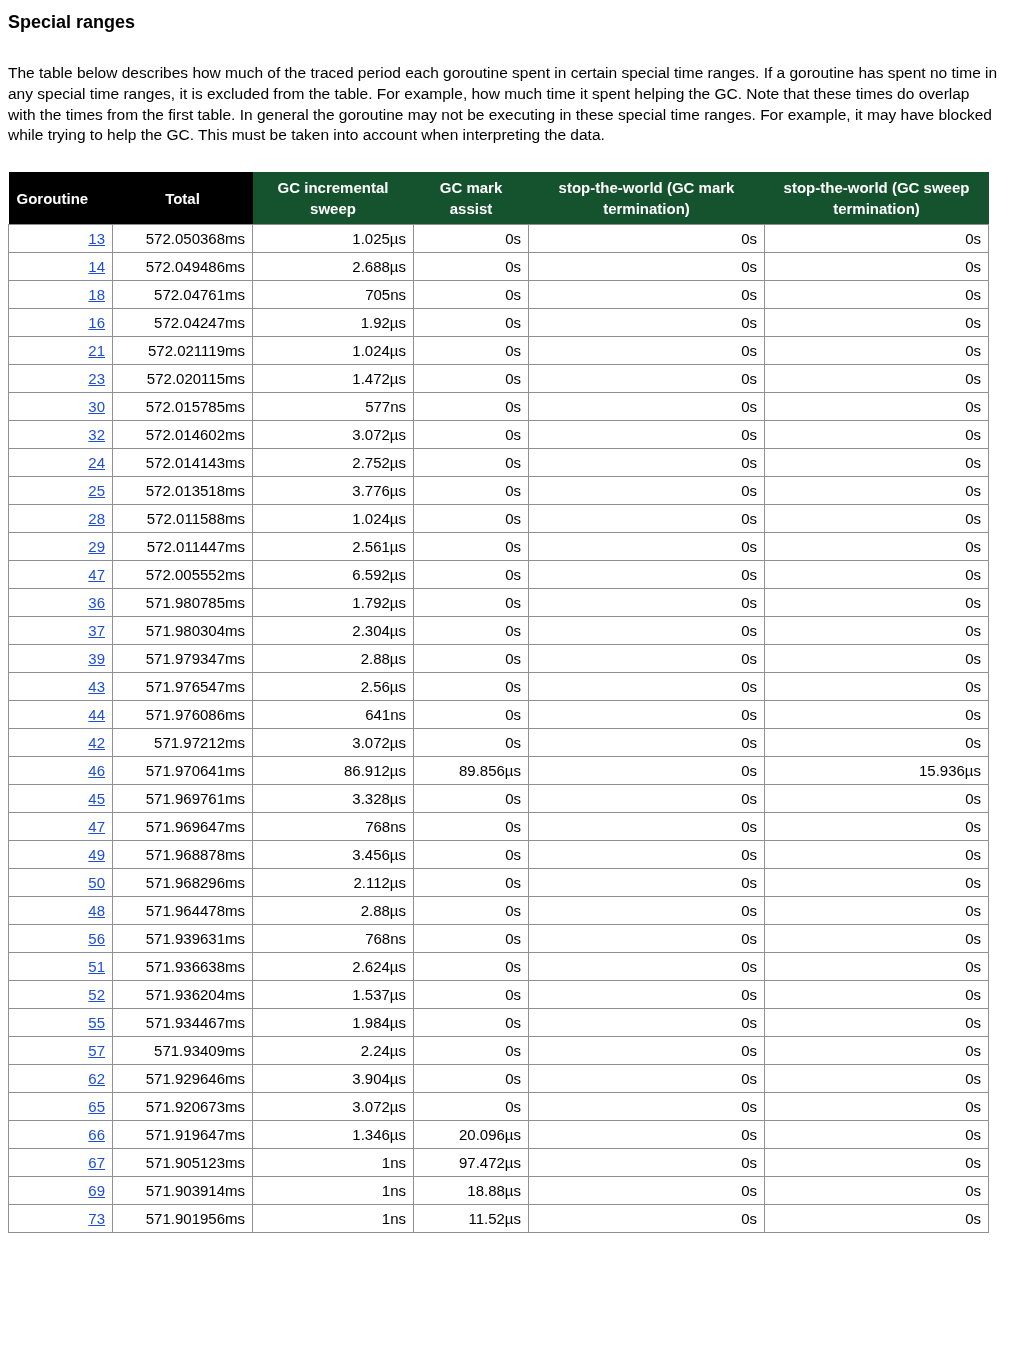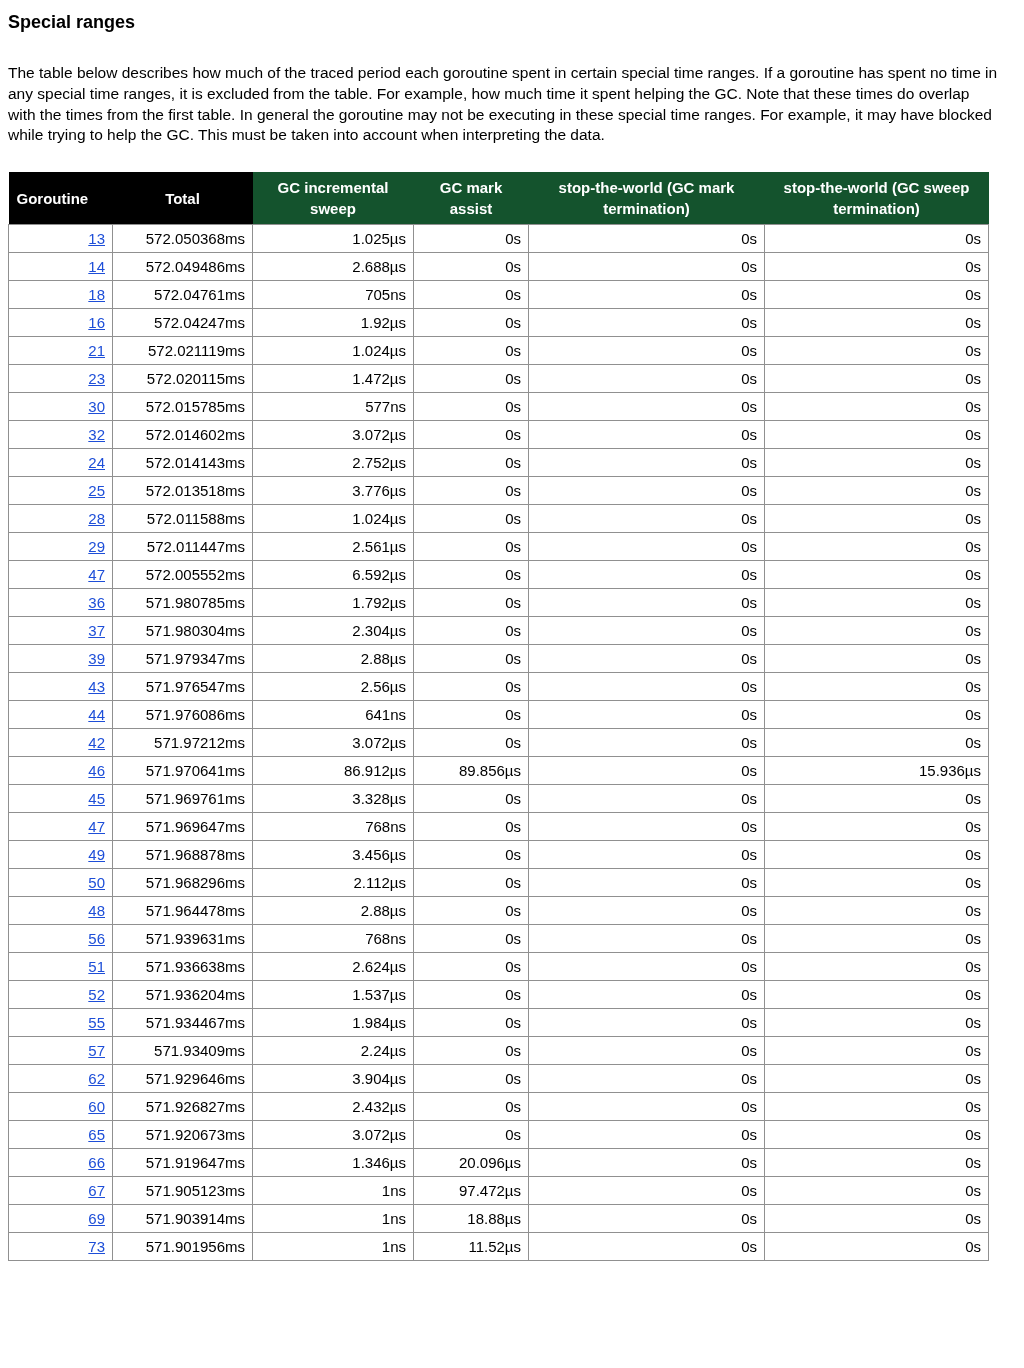--- a/index.html
+++ b/index.html
@@ -333,28 +333,20 @@
         </tr>
         <tr>
           <td><a class="goroutine-link" href="#">62</a></td>
           <td>571.929646ms</td>
           <td>3.904µs</td>
           <td>0s</td>
           <td>0s</td>
           <td>0s</td>
         </tr>
         <tr>
-          <td><a class="goroutine-link" href="#">60</a></td>
-          <td>571.926827ms</td>
-          <td>2.432µs</td>
-          <td>0s</td>
-          <td>0s</td>
-          <td>0s</td>
-        </tr>
-        <tr>
           <td><a class="goroutine-link" href="#">65</a></td>
           <td>571.920673ms</td>
           <td>3.072µs</td>
           <td>0s</td>
           <td>0s</td>
           <td>0s</td>
         </tr>
         <tr>
           <td><a class="goroutine-link" href="#">66</a></td>
           <td>571.919647ms</td>

